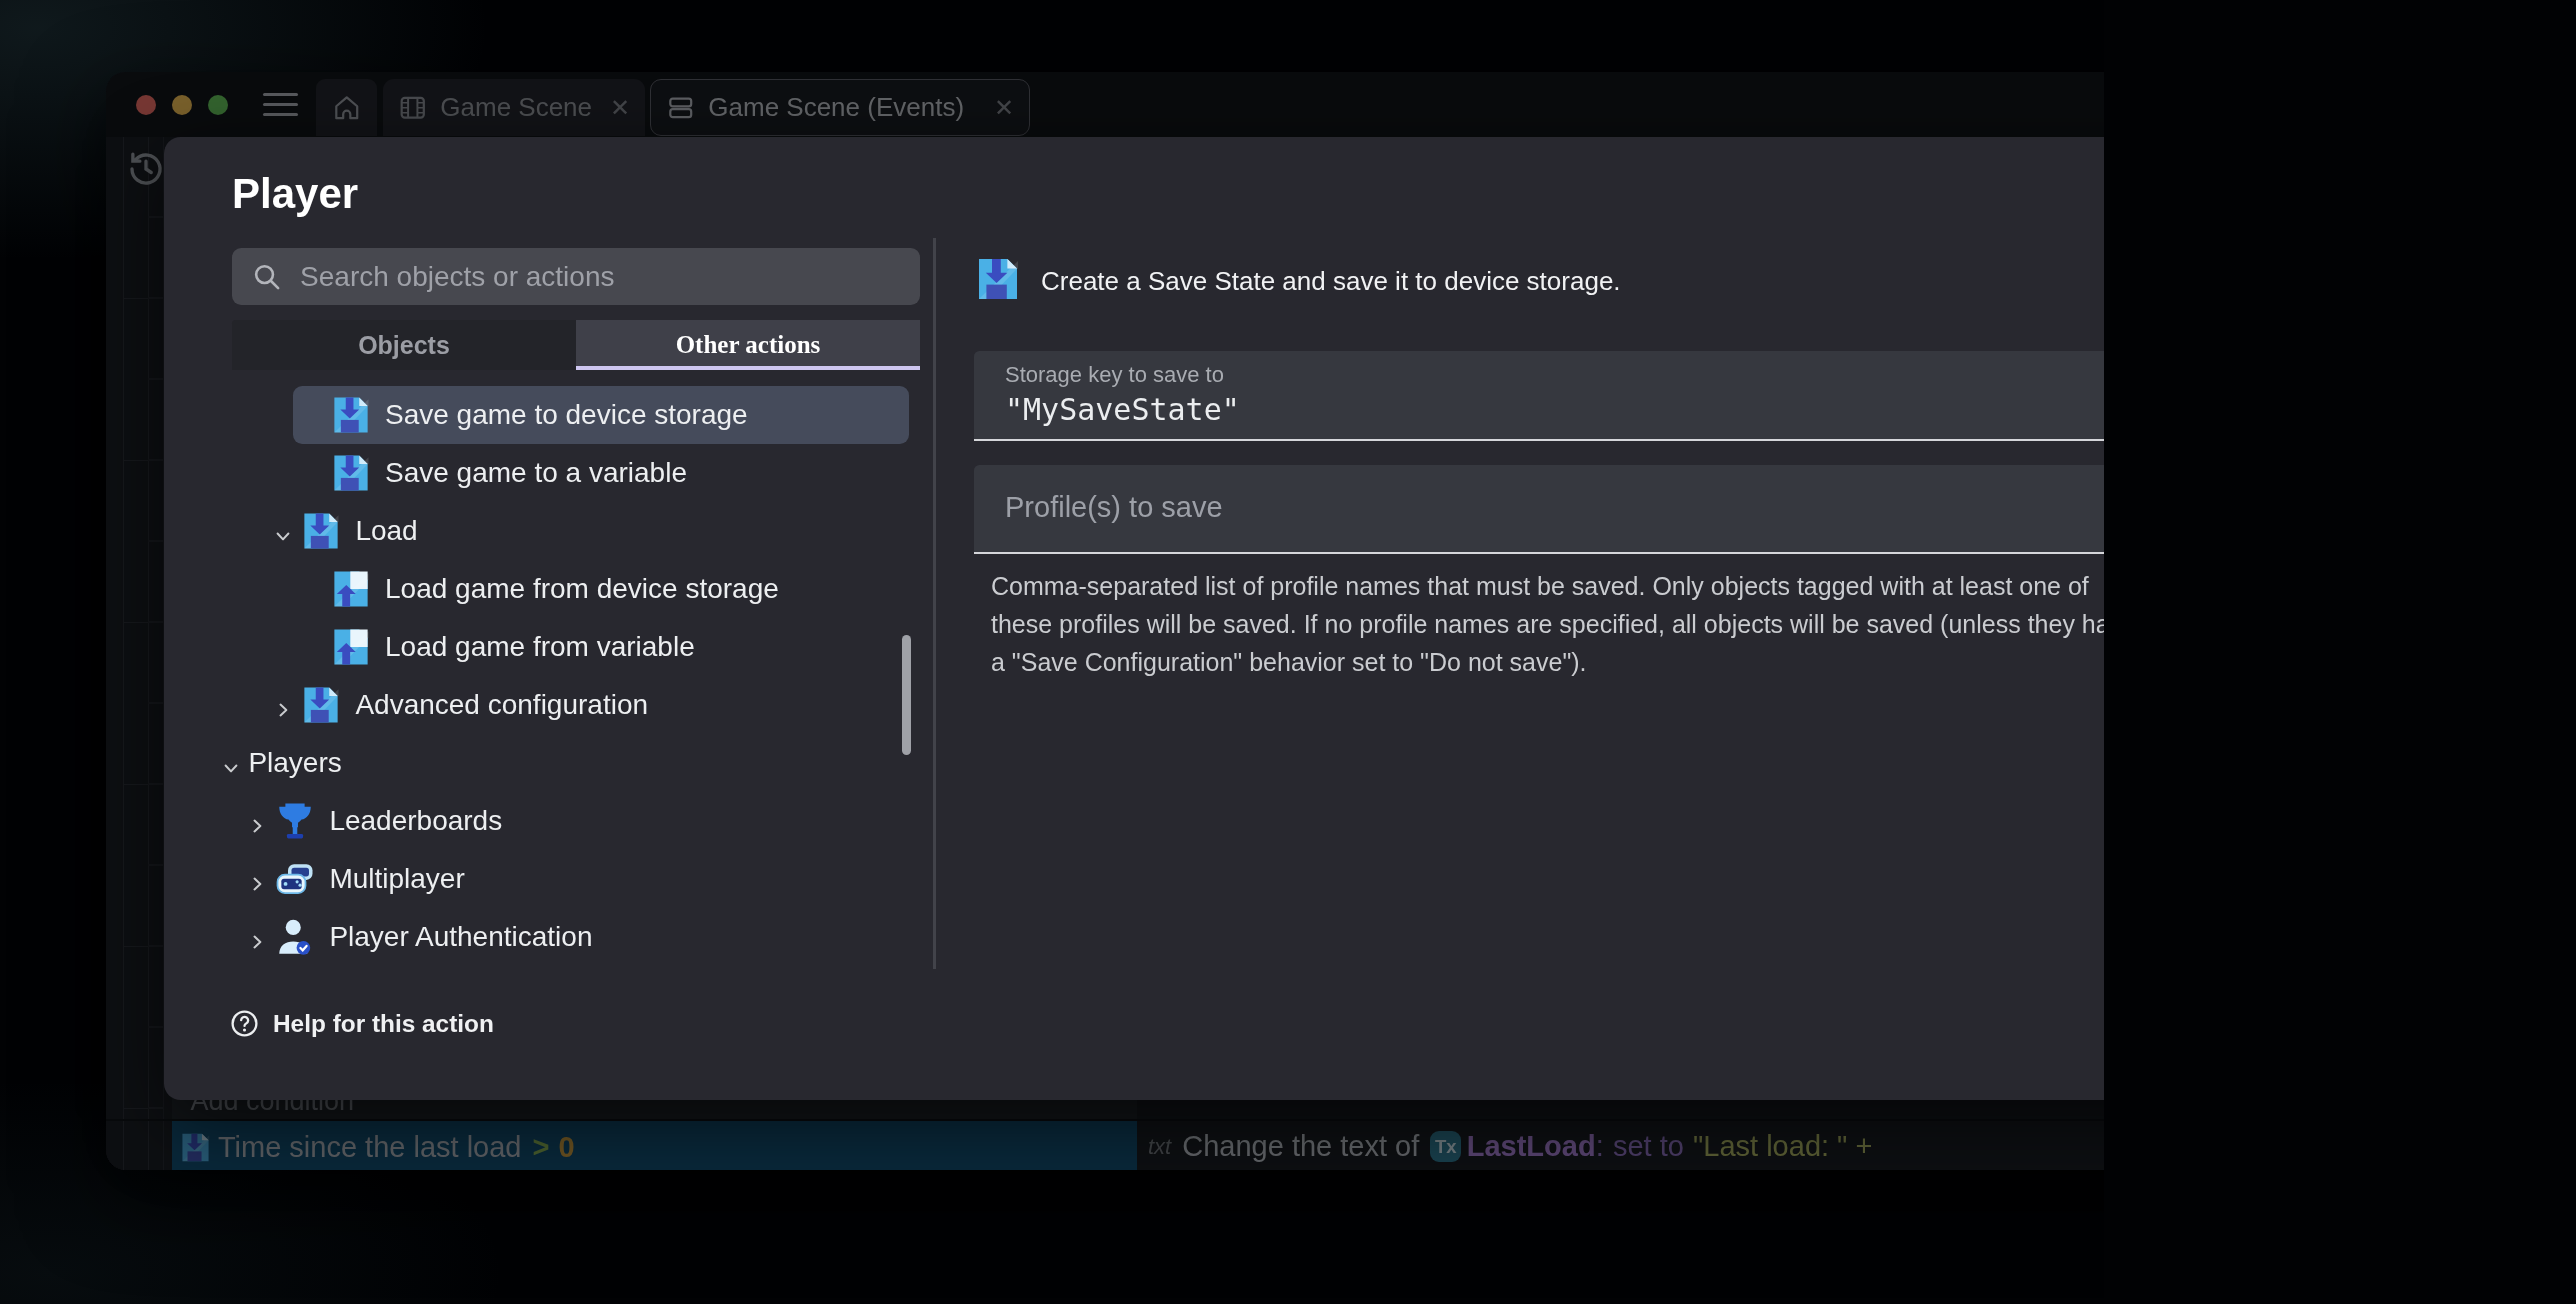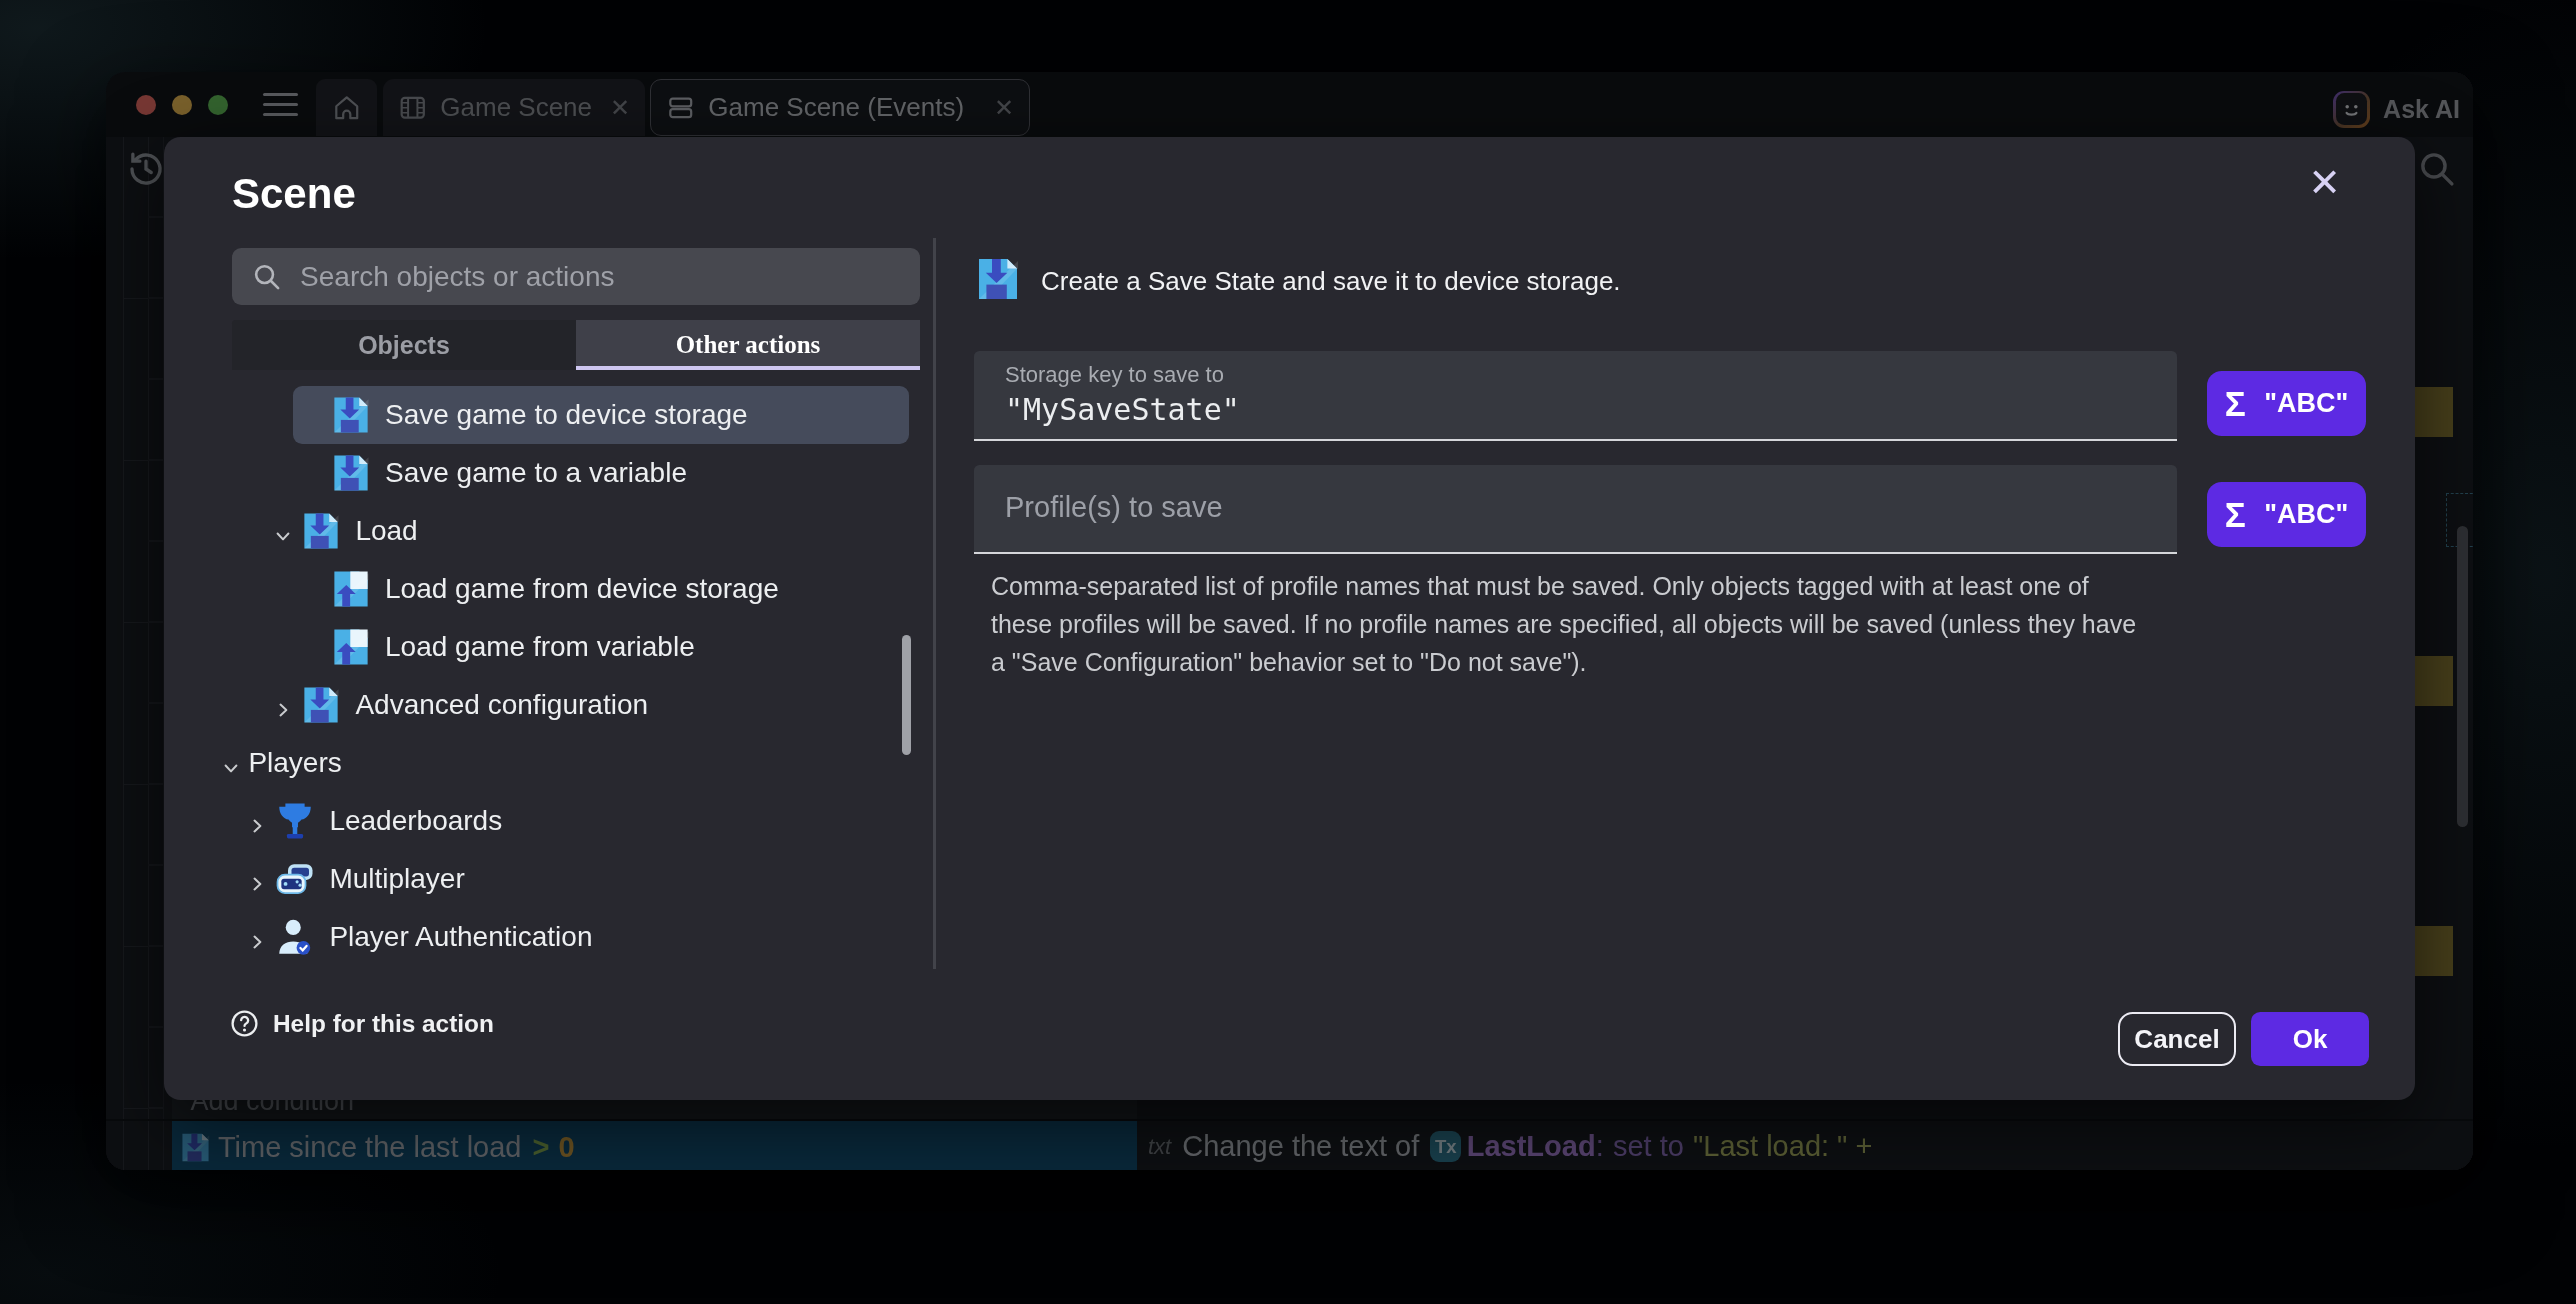--- a/index.html
+++ b/index.html
@@ -1,17 +1,17 @@
 <!DOCTYPE html>
 <html style="font-size:14.8px"><head>
 <meta charset="utf-8">
 <style>
   html,body{margin:0;padding:0;background:#010204;}
   body{font-family:"Liberation Sans",sans-serif;-webkit-font-smoothing:antialiased;}
-  .stage{position:relative;width:2576px;height:1305px;overflow:hidden;
+  .stage{position:relative;width:2104px;height:1305px;overflow:hidden;
     background:
       radial-gradient(646px 332px at 37px 28px, rgba(72,115,124,.20), transparent 70%),
       radial-gradient(480px 830px at 2546px 572px, rgba(64,104,114,.16), transparent 70%),
       radial-gradient(646px 277px at 55px 1273px, rgba(60,100,110,.10), transparent 70%),
       #010204;}
   
   .window{position:absolute;left:106px;top:72px;width:2367px;height:1098px;background:#141519;border-radius:20px;overflow:hidden;box-shadow:0 28px 83px rgba(0,0,0,.7);}
   .titlebar{position:absolute;left:0;top:0;width:100%;height:65px;background:#0c0d10;}
   .light{position:absolute;top:23px;width:20px;height:20px;border-radius:50%;}
   .hamburger{position:absolute;left:157px;top:21px;width:35px;height:24px;}
@@ -250,21 +250,21 @@
           <span class="act-str">"Last load: " +</span>
         </div>
 
       </div>
     </div>
 
     <div class="overlay"></div>
   </div>
 
   <div class="modal">
-    <div class="m-title">Scene</div>
+    <div class="m-title">Player</div>
     <div class="m-close">✕</div>
 
     <div class="m-search">
       <svg viewBox="0 0 34 34" width="31" height="31">
           <use href="#i-search"></use>
         </svg>
       <input type="text" placeholder="Search objects or actions" style="">
     </div>
 
     <div class="m-tabs">

